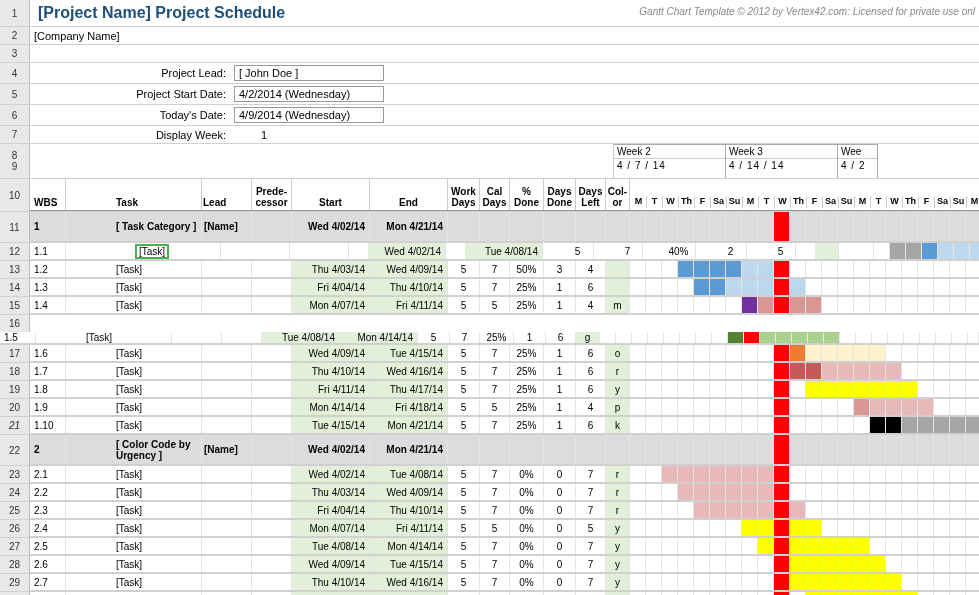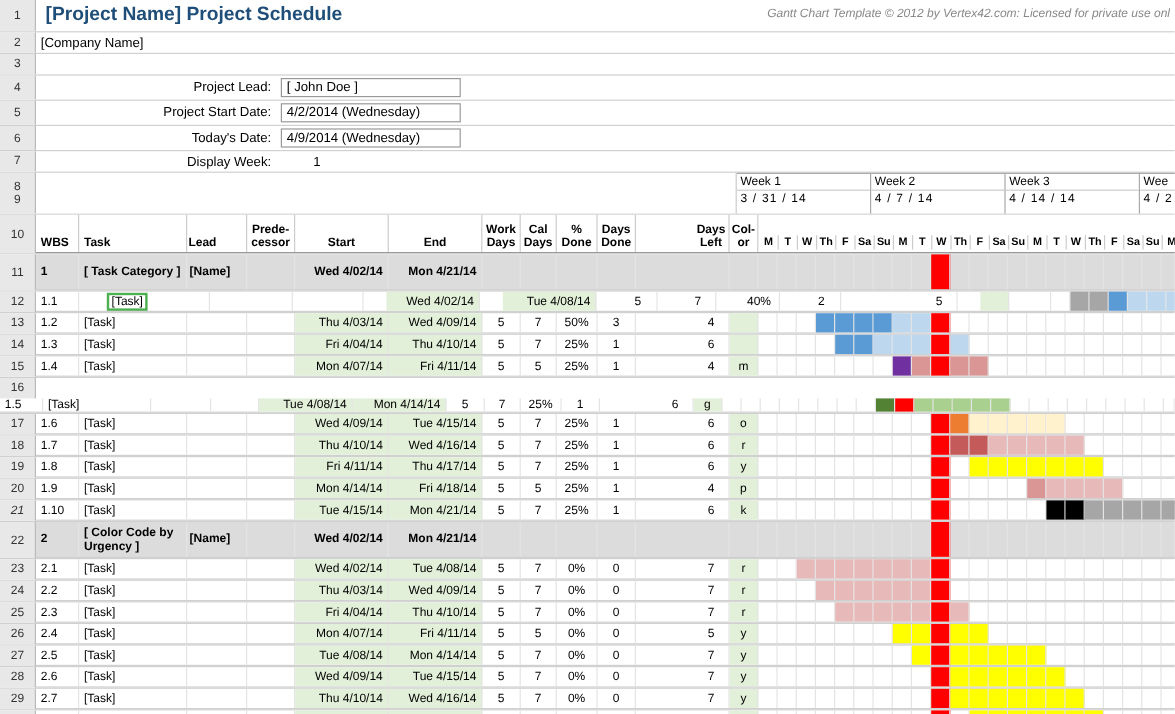--- a/index.html
+++ b/index.html
@@ -16,30 +16,30 @@
 
 .hdr-weeks { display: flex; height: 34px; }
 .hdr-weeks .lead { width: 584px; flex-shrink: 0; border-right: 1px solid #ccc; }
 .week-block { width: 112px; border-right: 1px solid #aaa; border-top: 1px solid #aaa; flex-shrink: 0; }
 .week-block .wlabel { font-size: 10px; padding: 1px 3px; border-bottom: 1px solid #ccc; }
 .week-block .wdate { font-size: 10px; padding: 1px 3px; letter-spacing: 1px; }
 
 .colhdr { display: flex; height: 32px; background: #fff; border-bottom: 1px solid #999; }
 .colhdr > div { border-right: 1px solid #ccc; display: flex; align-items: flex-end; justify-content: center; text-align: center; font-size: 10px; font-weight: bold; padding: 2px 1px; }
 .c-wbs { width: 36px; justify-content: flex-start !important; padding-left: 4px !important; }
-.c-task { width: 90px; justify-content: flex-start !important; padding-left: 4px !important; }
+.c-task { width: 90px; justify-content: flex-start !important; padding-left: 4px !important; margin-left: 46px; }
 .c-lead { width: 50px; justify-content: flex-start !important; }
 .c-pred { width: 40px; }
 .c-start { width: 78px; }
 .c-end { width: 78px; }
 .c-wd { width: 32px; }
 .c-cd { width: 30px; }
 .c-pct { width: 34px; }
 .c-dd { width: 32px; }
-.c-dl { width: 30px; margin-left: 48px; }
+.c-dl { width: 30px; }
 .c-col { width: 24px; }
 .c-days { display: flex; flex: 1; }
 .c-days > div { width: 16px; border-right: 1px solid #ccc; text-align: center; font-size: 9px; display: flex; align-items: flex-end; justify-content: center; padding-bottom: 2px; }
 
 .grow { display: flex; height: 17px; border-bottom: 1px solid #d0d0d0; }
 .grow.cat { background: #dcdcdc; height: 30px; font-weight: bold; }
 .grow > div { border-right: 1px solid #e4e4e4; display: flex; align-items: center; font-size: 10px; }
 .grow .c-wbs { padding-left: 4px; justify-content: flex-start; }
 .grow .c-task { padding-left: 4px; justify-content: flex-start; }
 .grow .c-lead { padding-left: 2px; justify-content: flex-start; }
@@ -119,24 +119,20 @@
     </div>
   </div>
 
   <div class="row" style="padding:0">
     <div class="rownum" style="height:34px;flex-direction:column">
         <span>8</span>
         <span>9</span>
       </div>
     <div class="hdr-weeks">
       <div class="lead"></div>
-      <div class="week-block">
-        <div class="wlabel">Week 1</div>
-        <div class="wdate">3 / 31 / 14</div>
-      </div>
       <div class="week-block">
         <div class="wlabel">Week 2</div>
         <div class="wdate">4 / 7 / 14</div>
       </div>
       <div class="week-block">
         <div class="wlabel">Week 3</div>
         <div class="wdate">4 / 14 / 14</div>
       </div>
       <div class="week-block" style="width:40px">
         <div class="wlabel">Wee</div>

